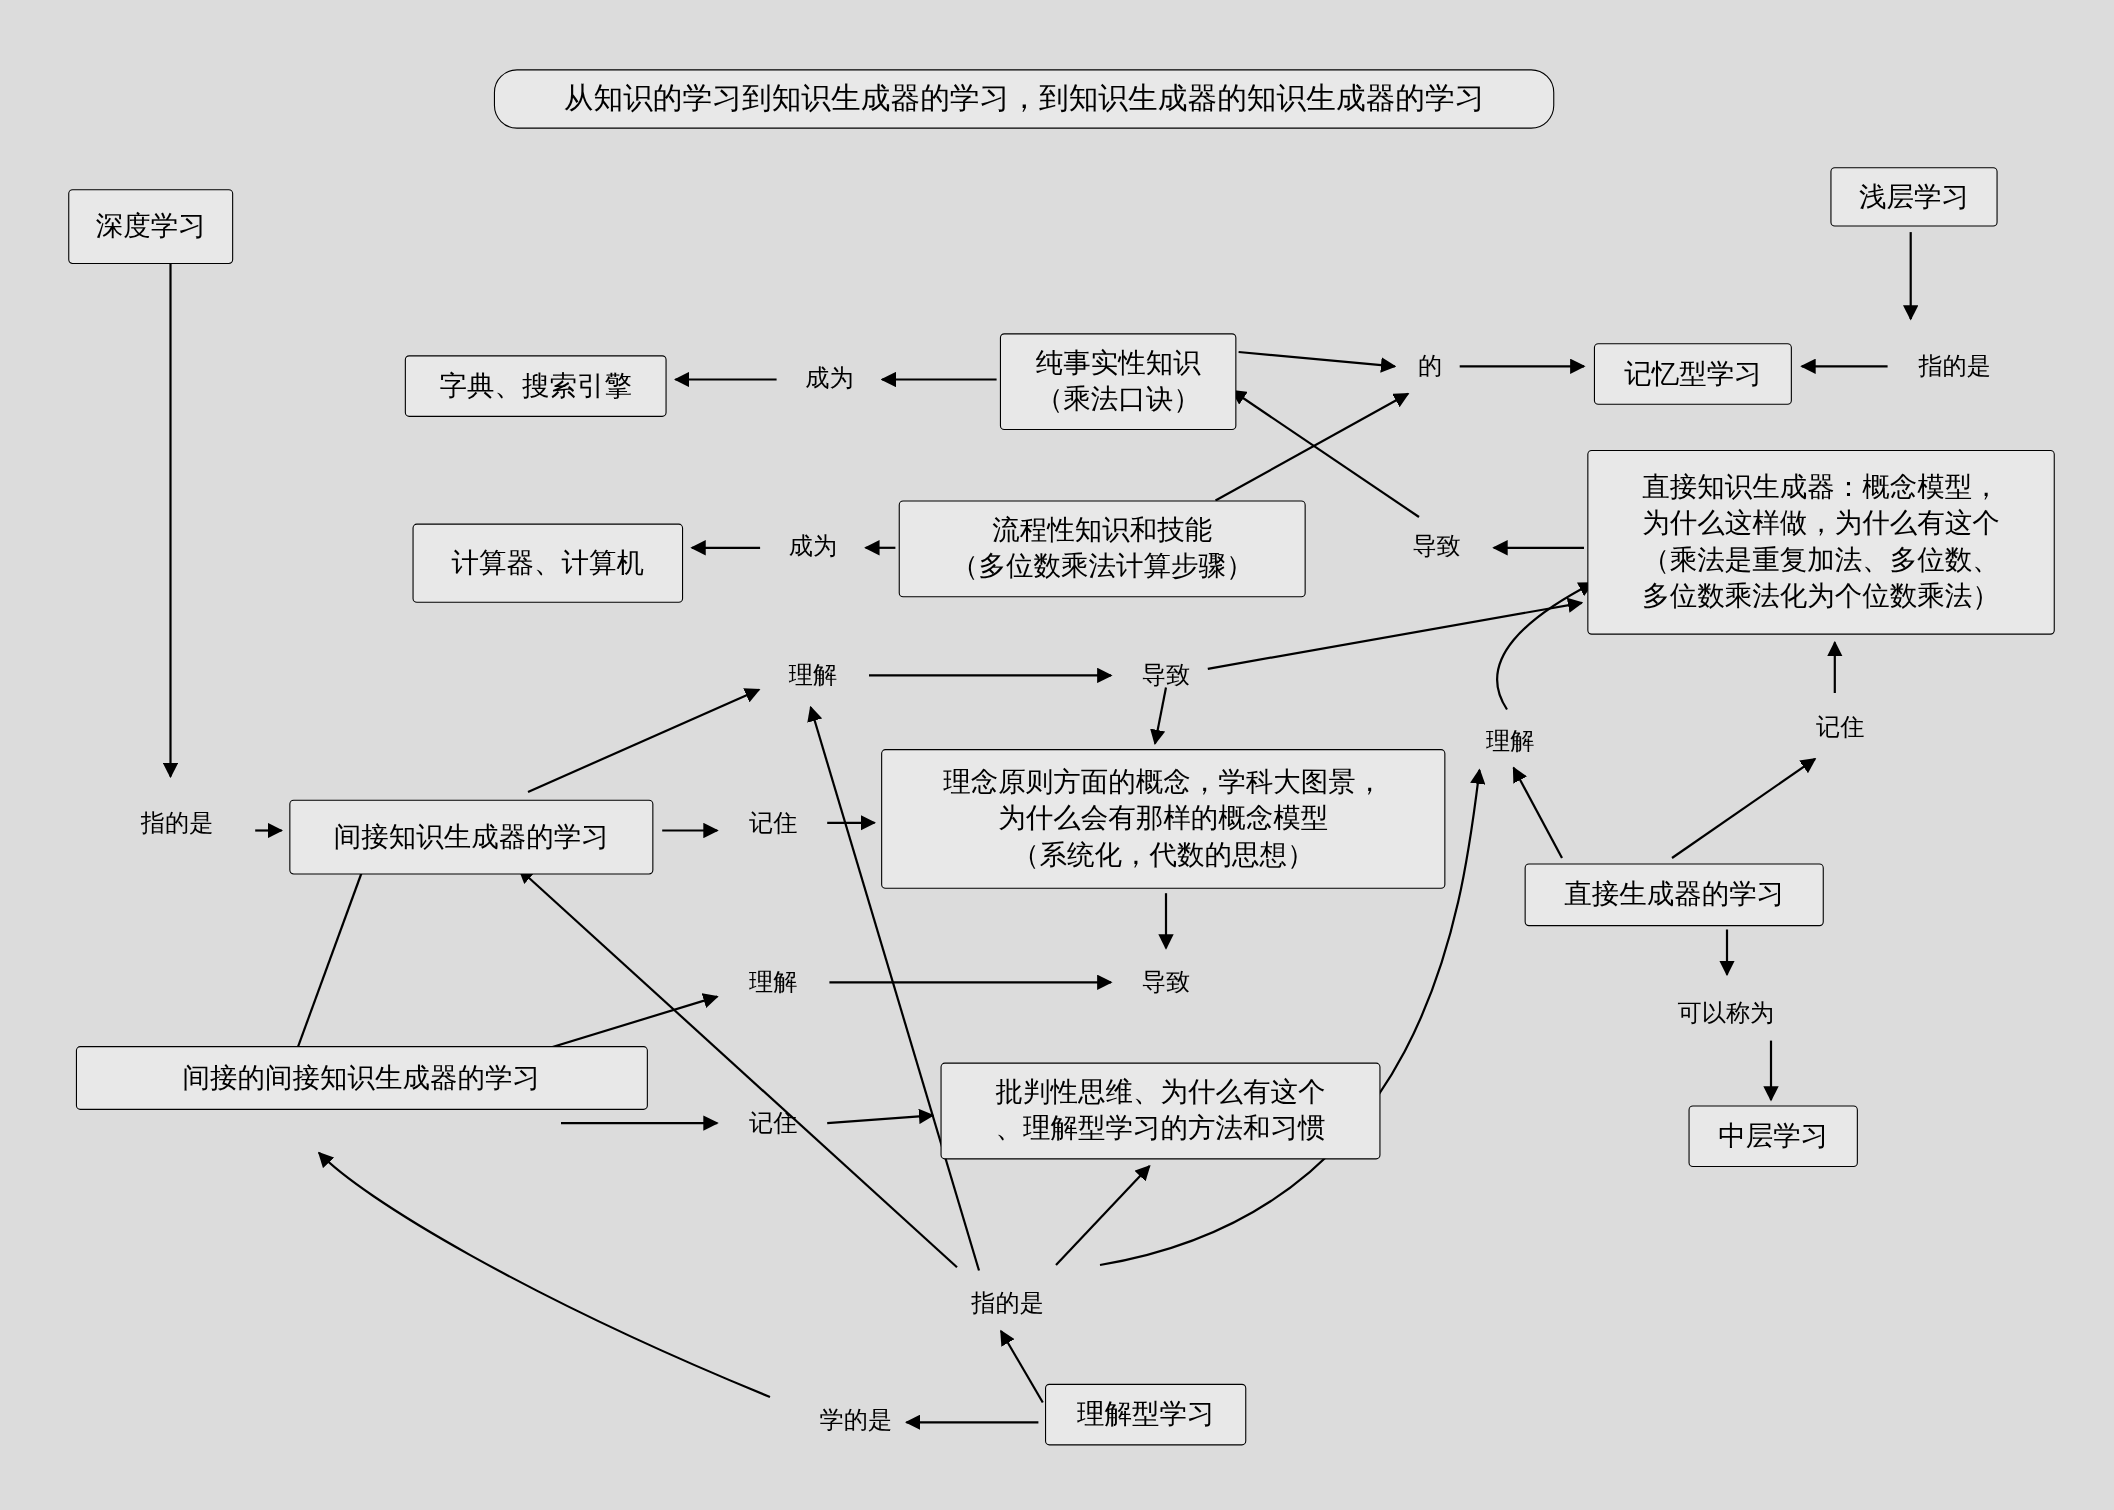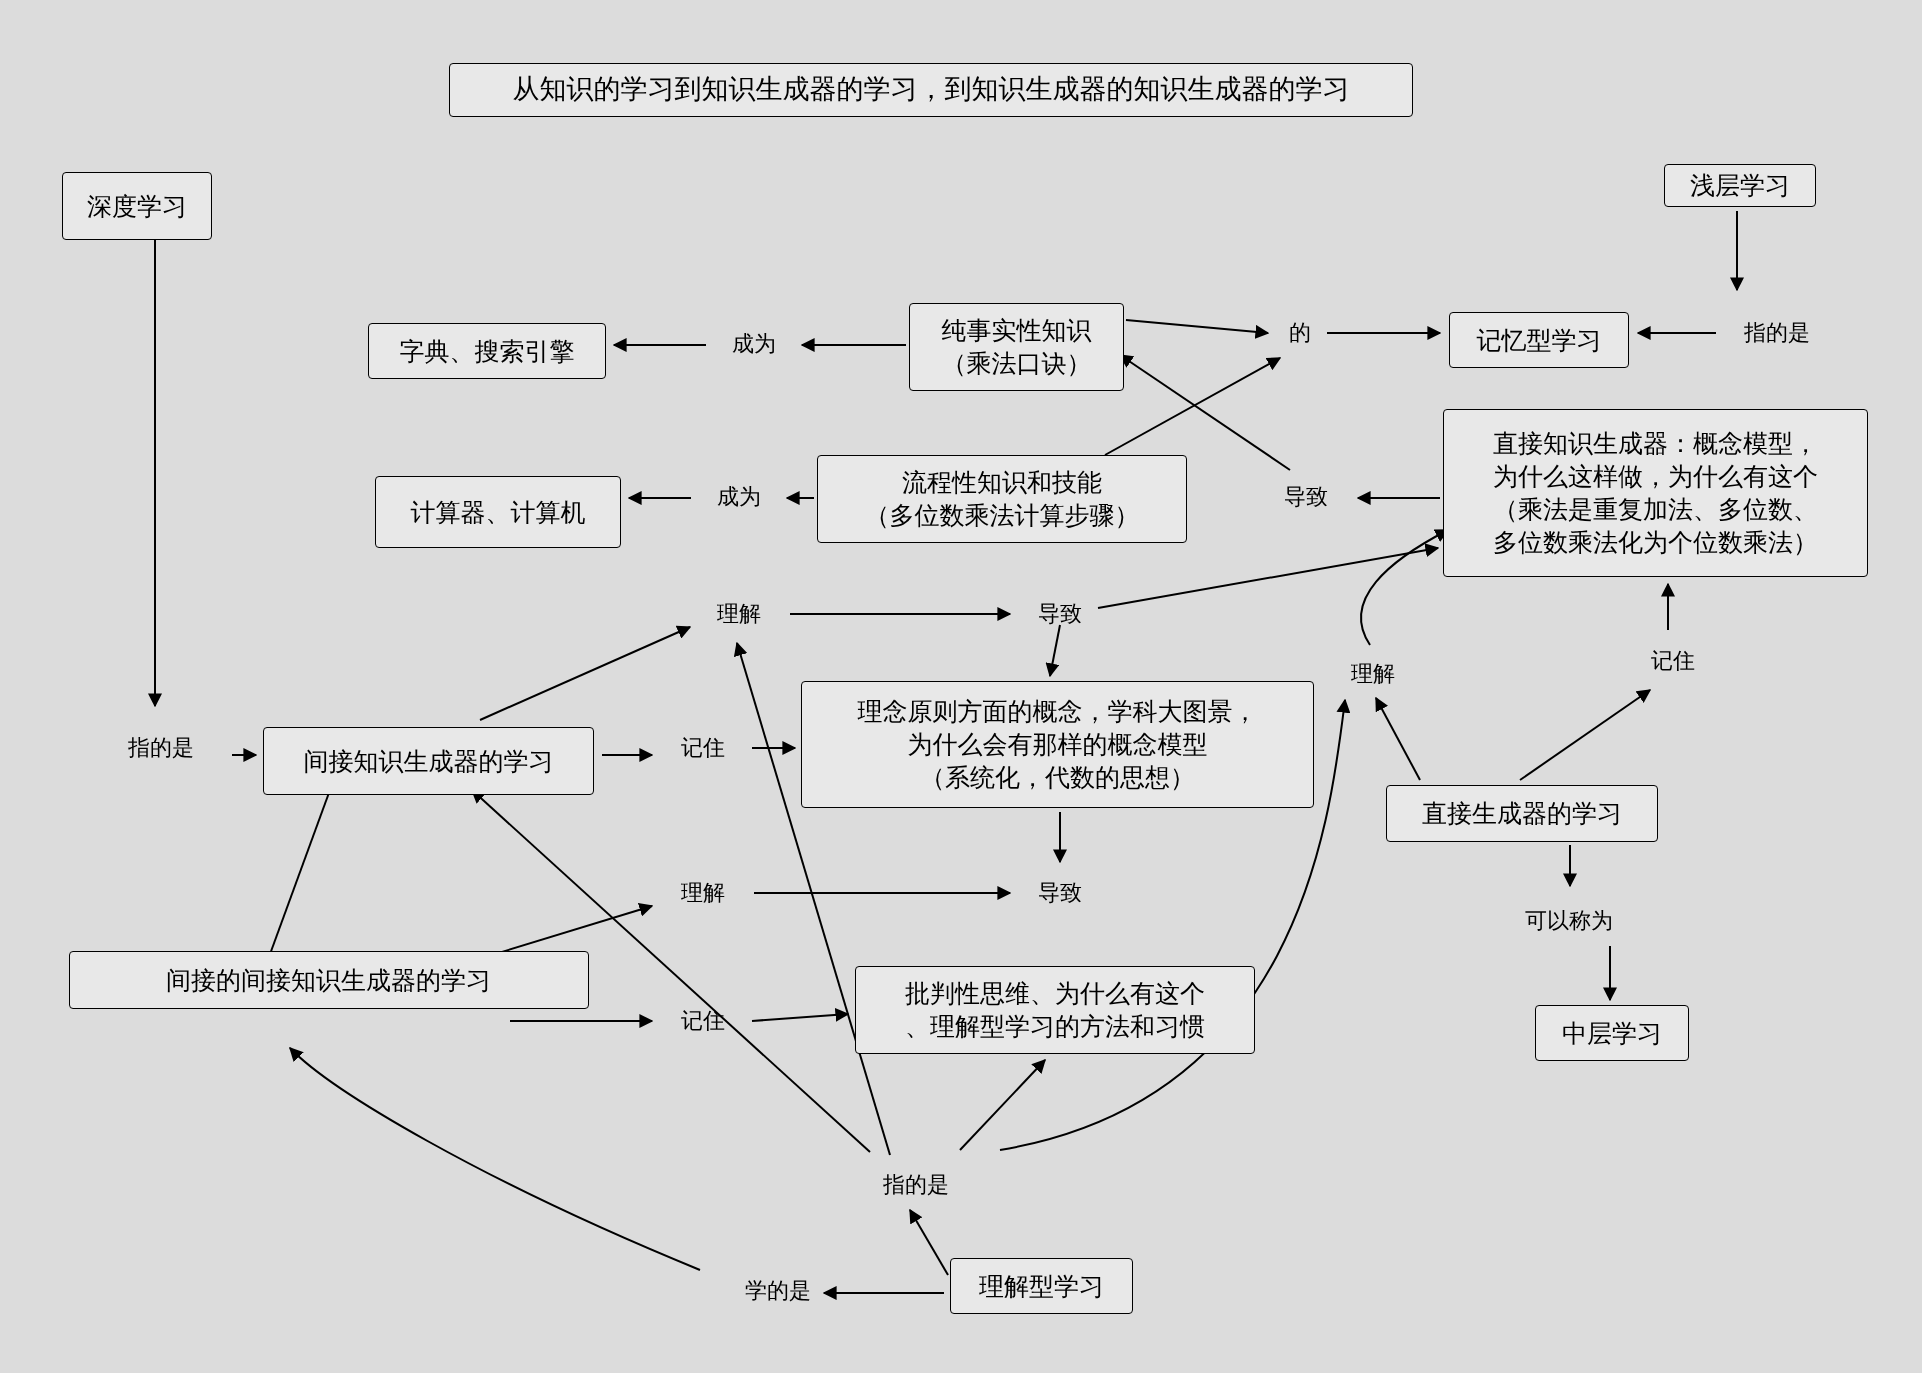--- a/index.html
+++ b/index.html
@@ -106,23 +106,23 @@
         <path d="M 1420 780 L 1376 698" marker-end="url(#arrow)"></path>
         <path d="M 1520 780 L 1650 690" marker-end="url(#arrow)"></path>
         <path d="M 1668 630 L 1668 584" marker-end="url(#arrow)"></path>
         <path d="M 1370 645 C 1340 600 1390 560 1448 530" marker-end="url(#arrow)"></path>
         <path d="M 1570 845 L 1570 886" marker-end="url(#arrow)"></path>
         <path d="M 1610 946 L 1610 1000" marker-end="url(#arrow)"></path>
       </g>
   </svg>
 
   <div id="node-layer">
-      <div class="node title" style="left: 449px; top: 63px; width: 964px; height: 54px;">从知识的学习到知识生成器的学习，到知识生成器的知识生成器的学习</div>
+      <div class="node title" style="left: 449px; top: 63px; width: 964px; height: 54px; border-radius: 21px;">从知识的学习到知识生成器的学习，到知识生成器的知识生成器的学习</div>
       <div class="node" style="left: 62px; top: 172px; width: 150px; height: 68px;">深度学习</div>
-      <div class="node" style="left: 1664px; top: 164px; width: 152px; height: 43px;">浅层学习</div>
+      <div class="node" style="left: 1664px; top: 152px; width: 152px; height: 54px;">浅层学习</div>
       <div class="node" style="left: 368px; top: 323px; width: 238px; height: 56px;">字典、搜索引擎</div>
       <div class="node" style="left: 909px; top: 303px; width: 215px; height: 88px;">纯事实性知识
 （乘法口诀）</div>
       <div class="node" style="left: 1449px; top: 312px; width: 180px; height: 56px;">记忆型学习</div>
       <div class="node" style="left: 375px; top: 476px; width: 246px; height: 72px;">计算器、计算机</div>
       <div class="node" style="left: 817px; top: 455px; width: 370px; height: 88px;">流程性知识和技能
 （多位数乘法计算步骤）</div>
       <div class="node" style="left: 1443px; top: 409px; width: 425px; height: 168px;">直接知识生成器：概念模型，
 为什么这样做，为什么有这个
 （乘法是重复加法、多位数、

